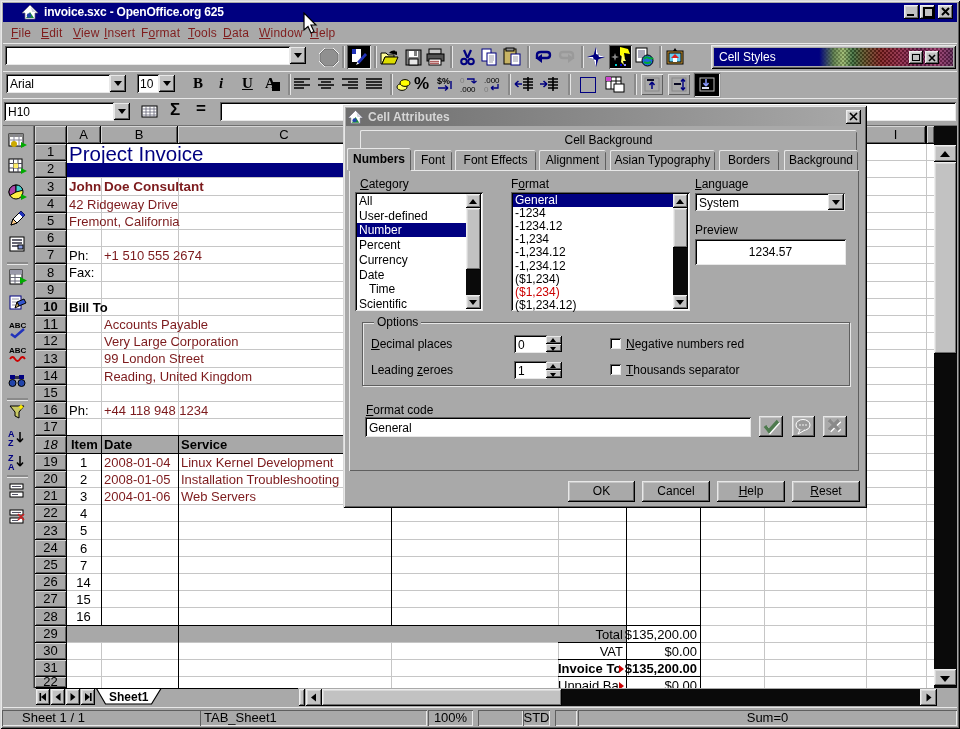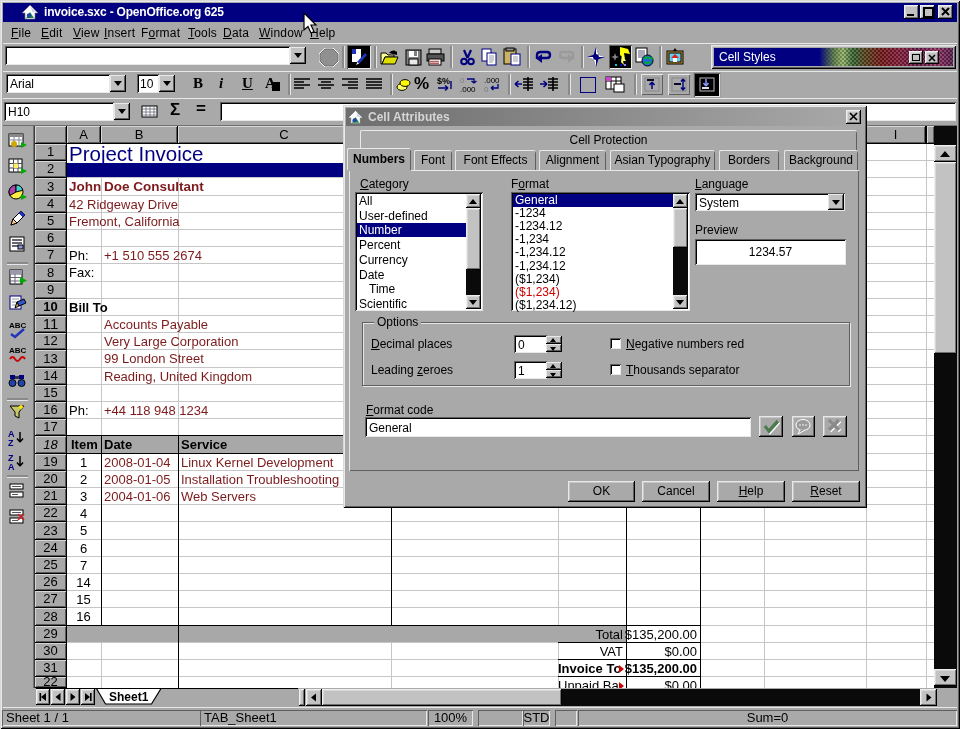--- a/index.html
+++ b/index.html
@@ -4,21 +4,21 @@
 <style>
 html,body{margin:0;padding:0;}
 body{width:960px;height:729px;overflow:hidden;background:#a9a9a9;font-family:"Liberation Sans",sans-serif;position:relative;}
 .abs{position:absolute;}
 .raised1{box-shadow:inset 1px 1px 0 #e8e8e8, inset -1px -1px 0 #5f5f5f;}
 .sunken{box-shadow:inset 1px 1px 0 #5f5f5f, inset -1px -1px 0 #e8e8e8, inset 2px 2px 0 #000;background:#fff;}
 .sunken1{box-shadow:inset 1px 1px 0 #5f5f5f, inset -1px -1px 0 #e8e8e8;}
 .btn{background:#c2c2c2;box-shadow:inset -1px -1px 0 #000, inset 1px 1px 0 #eeeeee, inset -2px -2px 0 #6f6f6f, inset 2px 2px 0 #d8d8d8;}
 .btnd{background:#a9a9a9;box-shadow:inset -1px -1px 0 #000, inset 1px 1px 0 #e8e8e8, inset -2px -2px 0 #5f5f5f, inset 2px 2px 0 #c6c6c6;}
 .txt{font-size:12px;color:#000;white-space:nowrap;}
-.mtxt{font-size:12px;color:#000000;white-space:nowrap;letter-spacing:0.2px;}
+.mtxt{font-size:12px;color:#7f1d1d;white-space:nowrap;letter-spacing:0.2px;}
 .combo-btn{background:#c2c2c2;box-shadow:inset -1px -1px 0 #000, inset 1px 1px 0 #e8e8e8, inset -2px -2px 0 #5f5f5f;}
 .arrow-dn{width:0;height:0;border:4px solid transparent;border-top:5px solid #000;}
 .sep{width:2px;background:#8a8a8a;box-shadow:1px 0 0 #e6e6e6;}
 .hdr{background:#a8a8a8;box-shadow:inset 1px 1px 0 #d6d6d6, inset -1px -1px 0 #5a5a5a;color:#000;}
 .cell{font-size:13px;white-space:nowrap;color:#000;}
 .mar{color:#7c1a1c;}
 .b{font-weight:bold;}
 </style>
 </head>
 <body>
@@ -540,21 +540,21 @@
       </svg></div>
 <div class="abs" style="left:322px;top:689px;width:598px;height:17px;background:#0a0a0a;"></div>
 <div class="abs btn" style="left:322px;top:689px;width:240px;height:17px;"></div>
 <div class="abs btn" style="left:920px;top:689px;width:17px;height:17px;"><svg width="17" height="17" viewBox="0 0 17 17">
         <polygon points="6.5,4.5 11.5,8.5 6.5,12.5" fill="#000"></polygon>
       </svg></div>
 <div class="abs" style="left:937px;top:689px;width:20px;height:17px;background:#a9a9a9;"></div>
 </div>
 <div id="status">
 <div class="abs" style="left:3px;top:707px;width:954px;height:19px;background:#a9a9a9;border-top:1px solid #e8e8e8;"></div>
-<div class="abs sunken1" style="left:2px;top:710px;width:195px;height:16px;font-size:13px;line-height:16px;padding-left:4px;background:#a9a9a9;white-space:nowrap;overflow:hidden;">Sheet 1 / 1</div>
+<div class="abs sunken1" style="left:2px;top:710px;width:195px;height:16px;font-size:13px;line-height:16px;padding-left:20px;background:#a9a9a9;white-space:nowrap;overflow:hidden;">Sheet 1 / 1</div>
 <div class="abs sunken1" style="left:200px;top:710px;width:223px;height:16px;font-size:13px;line-height:16px;padding-left:4px;background:#a9a9a9;white-space:nowrap;overflow:hidden;">TAB_Sheet1</div>
 <div class="abs sunken1" style="left:428px;top:710px;width:45px;height:16px;font-size:13px;line-height:16px;text-align:center;background:#a9a9a9;white-space:nowrap;overflow:hidden;">100%</div>
 <div class="abs sunken1" style="left:478px;top:710px;width:41px;height:16px;font-size:13px;line-height:16px;padding-left:4px;background:#a9a9a9;white-space:nowrap;overflow:hidden;"></div>
 <div class="abs sunken1" style="left:523px;top:710px;width:27px;height:16px;font-size:13px;line-height:16px;text-align:center;background:#a9a9a9;white-space:nowrap;overflow:hidden;">STD</div>
 <div class="abs sunken1" style="left:555px;top:710px;width:18px;height:16px;font-size:13px;line-height:16px;padding-left:4px;background:#a9a9a9;white-space:nowrap;overflow:hidden;"></div>
 <div class="abs sunken1" style="left:578px;top:710px;width:379px;height:16px;font-size:13px;line-height:16px;text-align:center;background:#a9a9a9;white-space:nowrap;overflow:hidden;">Sum=0</div>
 </div>
 
 <div id="dlg">
 <div class="abs" style="left:343px;top:105px;width:524px;height:403px;background:#a9a9a9;box-shadow:inset 1px 1px 0 #d9d9d9, inset -1px -1px 0 #000, inset 2px 2px 0 #e8e8e8, inset -2px -2px 0 #5f5f5f;"></div>
@@ -562,21 +562,21 @@
 <svg class="abs" style="left:348px;top:109px;" width="16" height="16" viewBox="0 0 17 16">
       <polygon points="8,1 16,9 13,9 13,15 3,15 3,9 0,9" fill="#fff" stroke="#667" stroke-width="0.7"></polygon>
       <polygon points="4,14 8,8 12,14" fill="#1a8a3a"></polygon>
       <circle cx="7" cy="11.5" r="2.2" fill="#2244aa"></circle>
       <polygon points="9,3 14,8 10,8" fill="#cfd4dd"></polygon>
     </svg>
 <div class="abs" style="left:368px;top:110px;font-size:12px;font-weight:bold;color:#d6d6d6;">Cell Attributes</div>
 <div class="abs btn" style="left:846px;top:110px;width:15px;height:14px;"><svg width="15" height="14">
         <path d="M4 3 L11 10 M11 3 L4 10" stroke="#000" stroke-width="1.6"></path>
       </svg></div>
-<div class="abs" style="left:360px;top:130px;width:497px;height:20px;background:#a9a9a9;box-shadow:inset 1px 0 0 #e8e8e8, inset 0 1px 0 #e8e8e8, inset -1px 0 0 #5f5f5f;border-radius:2px 2px 0 0;text-align:center;font-size:12px;line-height:21px;">Cell Protection</div>
+<div class="abs" style="left:360px;top:130px;width:497px;height:20px;background:#a9a9a9;box-shadow:inset 1px 0 0 #e8e8e8, inset 0 1px 0 #e8e8e8, inset -1px 0 0 #5f5f5f;border-radius:2px 2px 0 0;text-align:center;font-size:12px;line-height:21px;">Cell Background</div>
 <div class="abs" style="left:414px;top:150px;width:38px;height:20px;background:#a9a9a9;box-shadow:inset 1px 0 0 #e8e8e8, inset 0 1px 0 #e8e8e8, inset -1px 0 0 #5f5f5f;border-radius:2px 2px 0 0;text-align:center;font-size:12px;line-height:21px;white-space:nowrap;">Font</div>
 <div class="abs" style="left:455px;top:150px;width:81px;height:20px;background:#a9a9a9;box-shadow:inset 1px 0 0 #e8e8e8, inset 0 1px 0 #e8e8e8, inset -1px 0 0 #5f5f5f;border-radius:2px 2px 0 0;text-align:center;font-size:12px;line-height:21px;white-space:nowrap;">Font Effects</div>
 <div class="abs" style="left:539px;top:150px;width:67px;height:20px;background:#a9a9a9;box-shadow:inset 1px 0 0 #e8e8e8, inset 0 1px 0 #e8e8e8, inset -1px 0 0 #5f5f5f;border-radius:2px 2px 0 0;text-align:center;font-size:12px;line-height:21px;white-space:nowrap;">Alignment</div>
 <div class="abs" style="left:610px;top:150px;width:105px;height:20px;background:#a9a9a9;box-shadow:inset 1px 0 0 #e8e8e8, inset 0 1px 0 #e8e8e8, inset -1px 0 0 #5f5f5f;border-radius:2px 2px 0 0;text-align:center;font-size:12px;line-height:21px;white-space:nowrap;">Asian Typography</div>
 <div class="abs" style="left:719px;top:150px;width:60px;height:20px;background:#a9a9a9;box-shadow:inset 1px 0 0 #e8e8e8, inset 0 1px 0 #e8e8e8, inset -1px 0 0 #5f5f5f;border-radius:2px 2px 0 0;text-align:center;font-size:12px;line-height:21px;white-space:nowrap;">Borders</div>
 <div class="abs" style="left:784px;top:150px;width:74px;height:20px;background:#a9a9a9;box-shadow:inset 1px 0 0 #e8e8e8, inset 0 1px 0 #e8e8e8, inset -1px 0 0 #5f5f5f;border-radius:2px 2px 0 0;text-align:center;font-size:12px;line-height:21px;white-space:nowrap;">Background</div>
 <div class="abs" style="left:347px;top:148px;width:64px;height:22px;background:#a9a9a9;box-shadow:inset 1px 0 0 #e8e8e8, inset 0 1px 0 #e8e8e8, inset -1px 0 0 #5f5f5f;border-radius:2px 2px 0 0;text-align:center;font-size:12px;font-weight:bold;line-height:23px;">Numbers</div>
 <div class="abs" style="left:349px;top:170px;width:510px;height:301px;box-shadow:inset 0 1px 0 #e8e8e8, inset 1px 0 0 #e8e8e8, inset -1px -1px 0 #5f5f5f;"></div>
 <div class="abs" style="left:348px;top:170px;width:63px;height:1px;background:#a9a9a9;"></div>
 <div class="abs txt" style="left:360px;top:177px;"><u>C</u>ategory</div>

